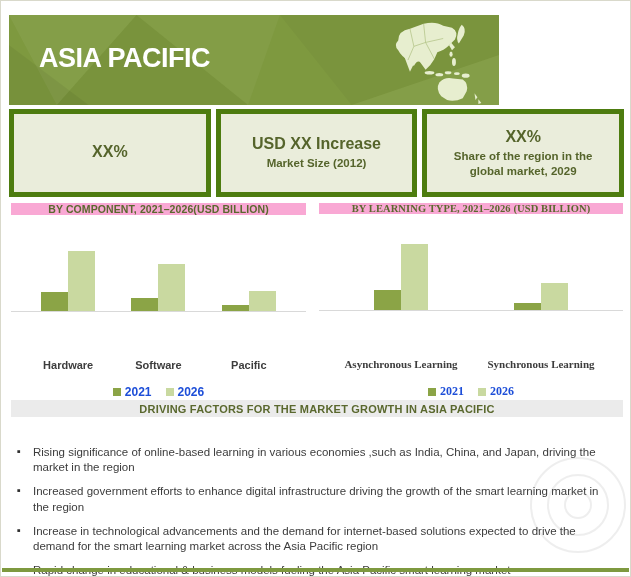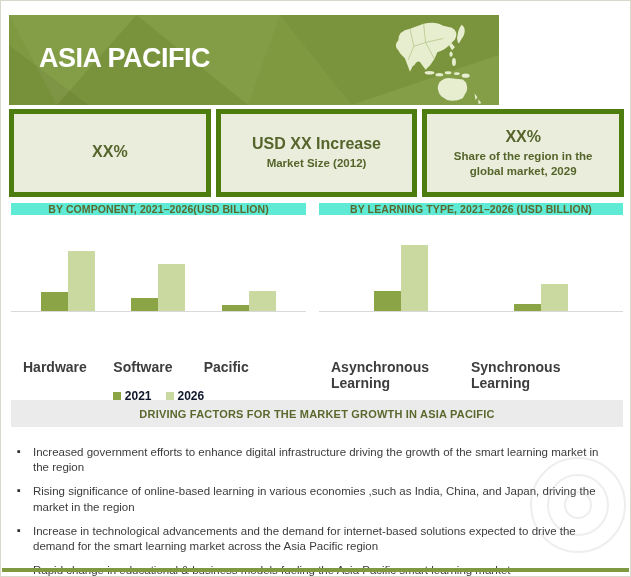--- a/index.html
+++ b/index.html
@@ -36,47 +36,47 @@
   .stat-headline { font-size:16px; font-weight:bold; margin-bottom:3px; }
   .stat-sub { font-size:11.5px; font-weight:bold; line-height:1.3; }
 
   
   .charts-row {
     position:absolute; left:10px; top:202px; width:612px; height:180px;
     display:flex; gap:13px;
   }
   .chart-col { display:flex; flex-direction:column; }
   .chart-col.left  { width:295px; }
-  .chart-col.right { width:304px; }
+  .chart-col.right { width:304px;font-family:Liberation Serif, serif; }
   .chart-header {
-    height:31px; background:#5eead4;
+    height:31px; background:#f9a8d4;
     display:flex; align-items:center; justify-content:center;
     color:#5a682e; font-size:10.5px; font-weight:bold; letter-spacing:0.1px;
   }
   .plot { margin-top:29px; }
   .bar-groups {
     display:flex; align-items:flex-end; height:68px;
     border-bottom:1px solid #d9d9d9; padding:0 12px;
   }
   .bar-group-cell { flex:1; display:flex; justify-content:center; align-items:flex-end; height:68px; }
   .bar { width:27px; }
   .cat-labels { display:flex; padding:0 12px; margin-top:7px; }
   .cat-label {
-    flex:1; font-size:14px; font-weight:bold; color:#3d3d3d;margin-top:40px;
+    flex:1; text-align:center; font-size:11px; font-weight:bold; color:#3d3d3d;margin-top:40px;
   }
   .legend {
     display:flex; justify-content:center; align-items:center; gap:14px; margin-top:14px;
   }
   .legend-item { display:flex; align-items:center; gap:4px; }
   .legend-swatch { width:8px; height:8px; display:inline-block; }
-  .legend-label { font-size:12px; font-weight:bold; color:#0f172a; }
+  .legend-label { font-size:12px; font-weight:bold; color:#1d4ed8; }
 
   
   .driving-bar {
-    position:absolute; left:10px; top:399px; width:612px; height:27px;
+    position:absolute; left:10px; top:399px; width:612px; height:17px;
     background:#ebebeb; display:flex; align-items:center; justify-content:center;
     color:#5a682e; font-size:11px; font-weight:bold; letter-spacing:0.2px;
   }
   .bullets {
     position:absolute; left:16px; top:444px; width:600px;
     list-style:none;
   }
   .bullets li {
     position:relative; padding-left:16px; margin-bottom:9px;
     font-size:11.5px; line-height:1.32; color:#3c3c3c;
@@ -220,22 +220,22 @@
               <span class="legend-swatch" style="background: rgb(201, 217, 160);"></span>
               <span class="legend-label">2026</span>
             </span>
           </div>
       </div>
     </div>
   </div>
 
   <div class="driving-bar">DRIVING FACTORS FOR THE MARKET GROWTH IN ASIA PACIFIC</div>
   <ul class="bullets">
+      <li>Rising significance of online-based learning in various economies ,such as India, China, and Japan, driving the market in the region</li>
       <li>Increased government efforts to enhance digital infrastructure driving the growth of the smart learning market in the region</li>
-      <li>Rising significance of online-based learning in various economies ,such as India, China, and Japan, driving the market in the region</li>
       <li>Increase in technological advancements and the demand for internet-based solutions expected to drive the demand for the smart learning market across the Asia Pacific region</li>
       <li>Rapid change in educational &amp; business models fueling the Asia Pacific smart learning market</li>
     </ul>
 
   <div class="watermark">
     <div class="ring r1"></div>
       <div class="ring r2"></div>
       <div class="ring r3"></div>
   </div>
 

